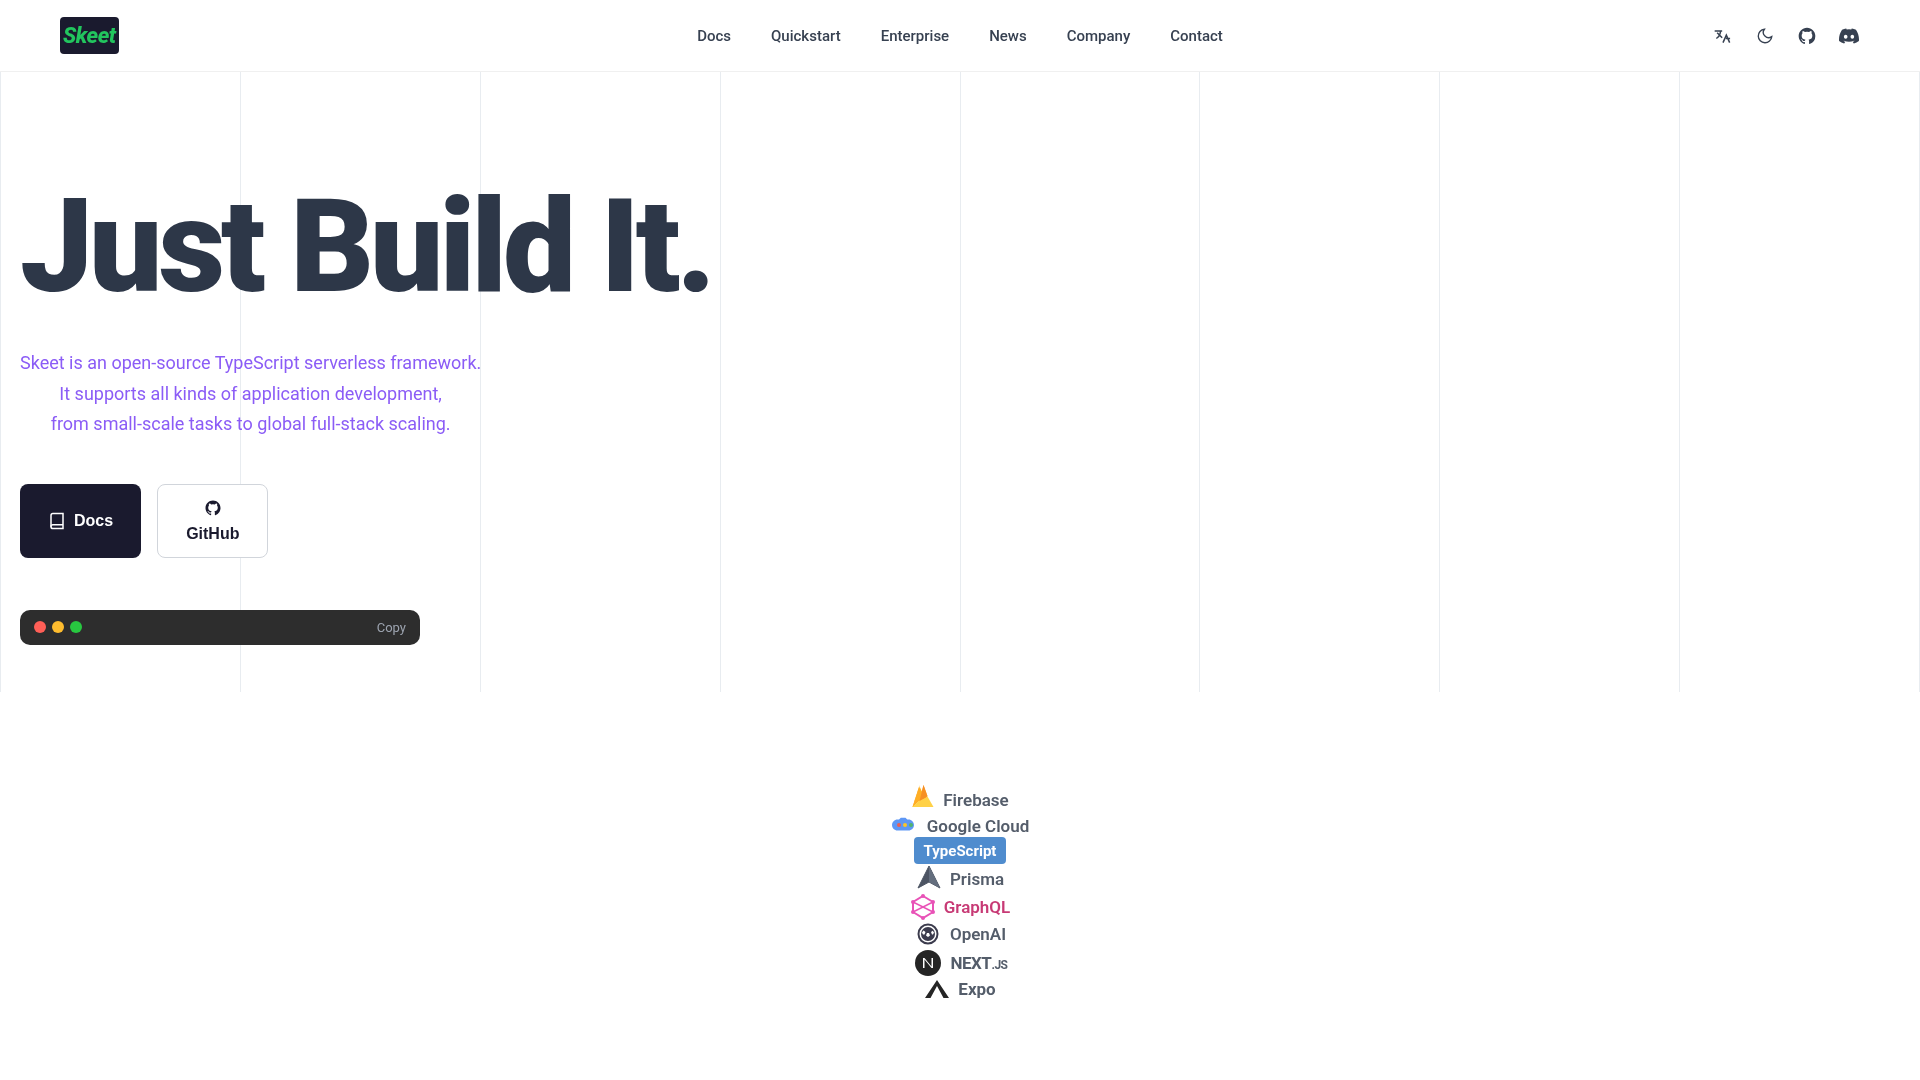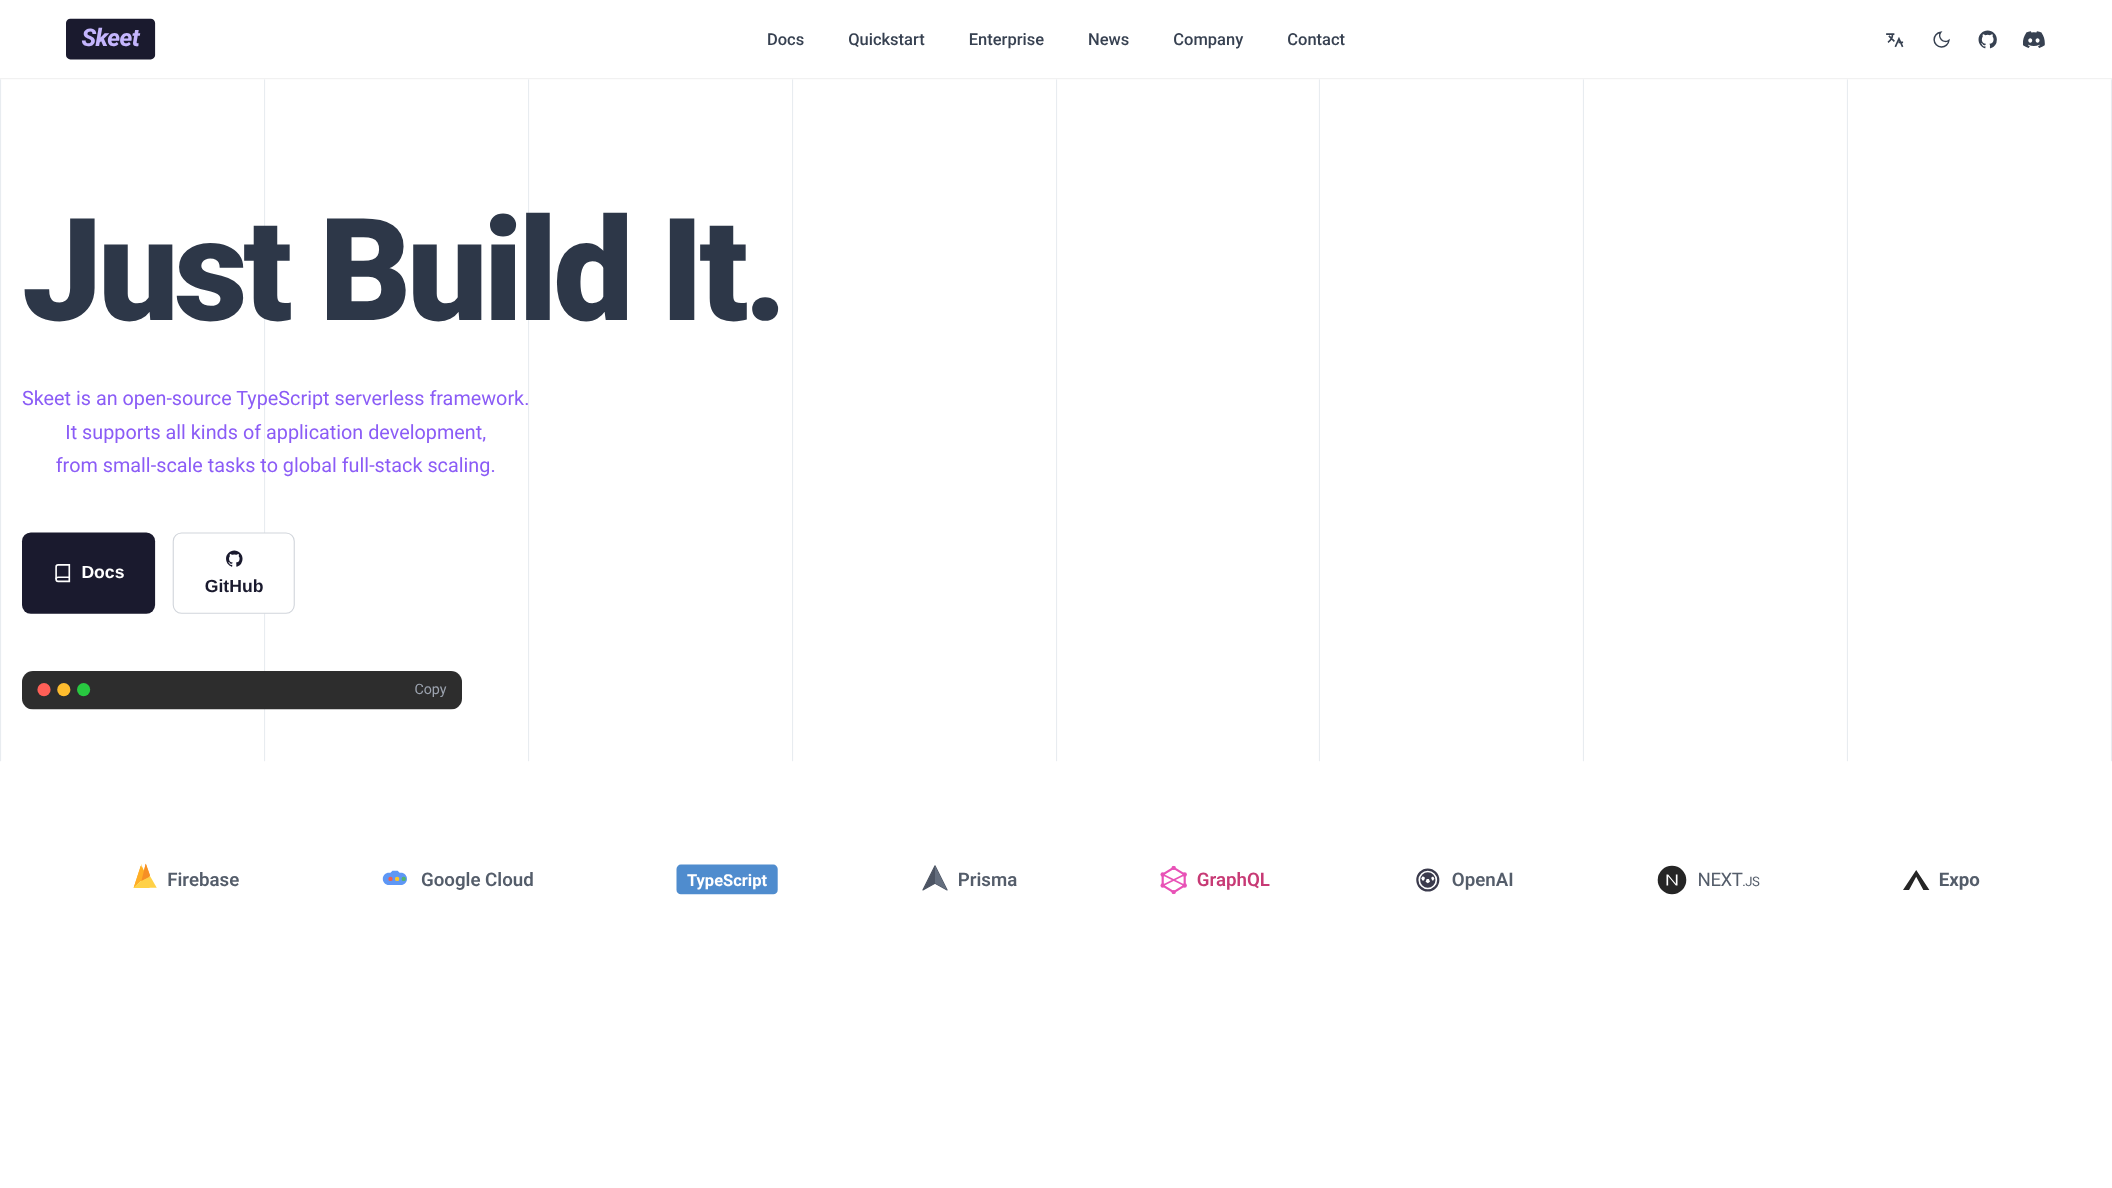--- a/index.html
+++ b/index.html
@@ -21,24 +21,24 @@
       padding: 0 60px;
       height: 72px;
       border-bottom: 1px solid #f0f0f0;
       position: relative;
       z-index: 10;
       background: #fff;
     }
 
     .nav-logo {
       background: #1a1a2e;
-      color: #c4b5fd;
+      color: #22c55e;
       font-weight: 800;
       font-size: 22px;
-      padding: 6px 14px;
+      padding: 6px 3px;
       border-radius: 4px;
       font-style: italic;
       letter-spacing: -0.5px;
     }
 
     .nav-links {
       display: flex;
       gap: 40px;
       list-style: none;
       position: absolute;
@@ -196,21 +196,21 @@
       font-size: 15px;
     }
 
     .terminal-prompt { color: #9ca3af; }
 
     
     .logos-section {
       padding: 60px 120px 80px;
       display: flex;
       align-items: center;
-      justify-content: space-between;
+      flex-direction: column;
     }
 
     .logo-item {
       display: flex;
       align-items: center;
       gap: 8px;
       opacity: 0.85;
     }
 
     .logo-text {
@@ -373,21 +373,21 @@
       <path d="M14 7a7 7 0 100 14A7 7 0 0014 7zm-4.5 3.5l2 1.5-1 2.5H9l-1-2 1.5-2zm9 0l1.5 2-1 2H18l-1-2.5 2-1.5zm-4.5 6.5l-2-1.5 1-2.5h2l1 2.5-2 1.5z"></path>
     </svg>
     <span class="logo-text">OpenAI</span>
   </div>
 
   <div class="logo-item">
     <svg width="30" height="30" viewBox="0 0 30 30">
       <circle cx="15" cy="15" r="13" fill="#000"></circle>
       <path d="M10 20V10h1.5l7 8.5V10H20v10h-1.5l-7-8.5V20H10z" fill="#fff"></path>
     </svg>
-    <span class="logo-text" style="font-weight:400; letter-spacing:-0.5px;">NEXT<span style="font-size:12px">.JS</span></span>
+    <span class="logo-text" style="font-weight:700; letter-spacing:-0.5px;">NEXT<span style="font-size:12px">.JS</span></span>
   </div>
 
   <div class="logo-item">
     <svg width="26" height="22" viewBox="0 0 26 22">
       <path d="M13 2L1 20h5.5L13 8l6.5 12H25L13 2z" fill="#000"></path>
     </svg>
     <span class="logo-text" style="font-weight:700;">Expo</span>
   </div>
 
 </div>

